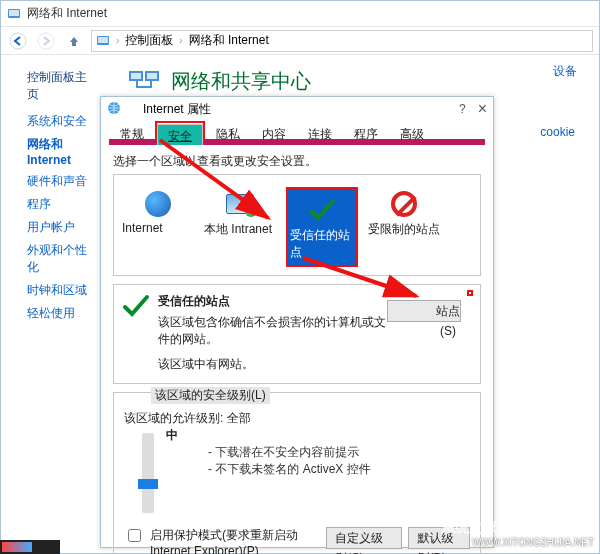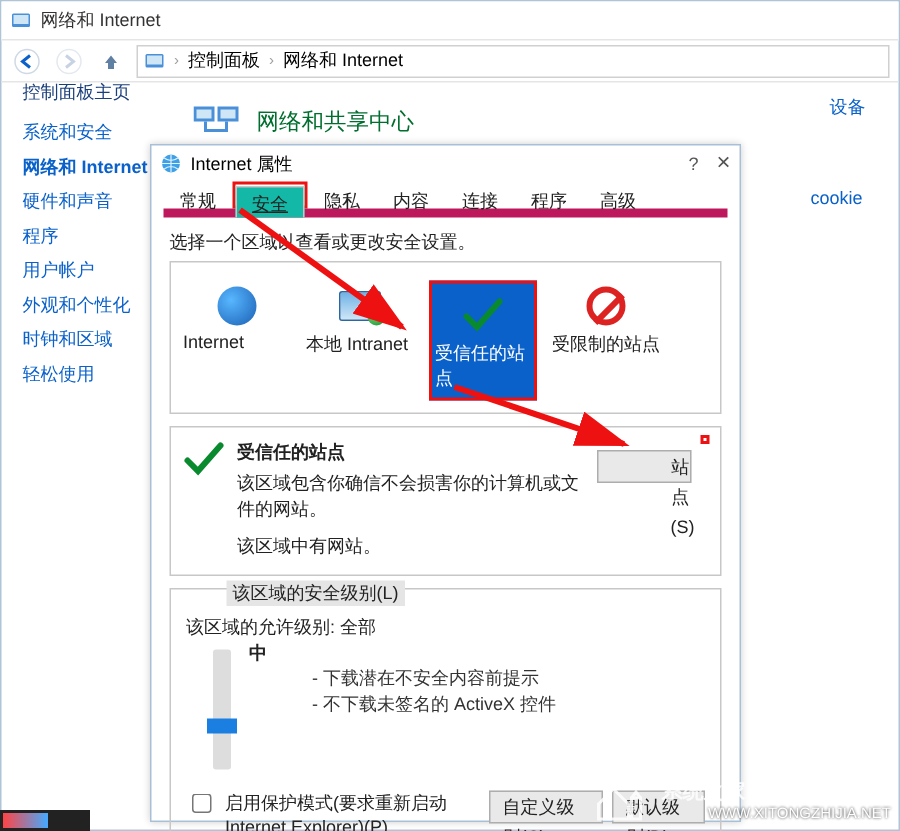--- a/index.html
+++ b/index.html
@@ -6,64 +6,64 @@
   body { margin:0; background:#fff; width:600px; height:554px; overflow:hidden; position:relative; }
   
   .win { position:absolute; left:0; top:0; width:600px; height:554px; border:1px solid #b0c4d8; background:#fff; }
   .win-title { height:26px; background:#fff; border-bottom:1px solid #e5e5e5; display:flex; align-items:center; padding:0 6px; color:#333; }
   .win-title .icon { width:14px; height:14px; margin-right:6px; display:inline-block; }
   .addr { height:28px; display:flex; align-items:center; gap:6px; padding:2px 6px; border-bottom:1px solid #e5e5e5; }
   .nav-btn { width:22px; height:22px; display:flex; align-items:center; justify-content:center; color:#9fb8d6; }
   .nav-btn.enabled { color:#0a61c9; }
   .addr-box { flex:1; display:flex; align-items:center; gap:6px; border:1px solid #d0d0d0; height:22px; background:#fff; padding:0 4px; }
   .chevron { color:#a0a0a0; font-size:10px; }
-  .sidebar { position:absolute; left:0; top:40px; width:112px; padding:8px 14px; }
+  .sidebar { position:absolute; left:0; top:56px; width:112px; padding:8px 26px; }
   .sidebar h4 { color:#1a3e7a; font-size:12px; font-weight:normal; margin:4px 0 10px; }
   .sidebar a { display:block; color:#0a61c9; text-decoration:none; margin:6px 0; font-size:12px; }
   .sidebar a.active { font-weight:bold; color:#0a61c9; }
   .content { position:absolute; left:118px; top:56px; right:0; padding:10px; }
   .content-head { display:flex; align-items:center; gap:8px; }
-  .content-title { color:#006e2e; font-size:15px; }
+  .content-title { color:#006e2e; font-size:20px; }
   .linklet2 { position:absolute; right:24px; top:68px; color:#0a61c9; }
   
   .dialog { position:absolute; left:100px; top:96px; width:394px; height:452px; border:1px solid #a8c0d7; background:#fff; box-shadow:0 0 5px rgba(0,0,0,.2); }
   .dlg-title { height:24px; display:flex; align-items:center; padding:0 6px; justify-content:space-between; }
-  .dlg-title-left { display:flex; align-items:center; gap:6px; }
+  .dlg-title-left { display:flex; gap:22px; }
   .dlg-ctrl { display:flex; align-items:center; gap:12px; color:#555; }
   .tabs { display:flex; border-bottom:6px solid #be185d; margin:0 8px; height:24px; }
   .tab { padding:3px 10px 0; border:1px solid transparent; border-bottom:none; color:#222; position:relative; top:1px; cursor:default; }
   .tab.active { border-color:#c7c7c7; background:#14b8a6;text-decoration:underline; }
   .tab-frame-red { border:2px solid #e11; padding:0; }
   .panel { padding:8px 12px; color:#222; }
   .zones { border:1px solid #c7c7c7; padding:12px 8px 8px; display:flex; gap:10px; margin-top:4px; position:relative; }
   .zone { width:72px; text-align:left; font-size:11px; }
   .zone .icobox { height:34px; display:flex; align-items:center; justify-content:center; }
   .zone-sel { background:#0a61c9; color:#fff; padding:4px 2px; border:2px solid #e11; }
   .forbidden { width:26px; height:26px; border-radius:50%; border:4px solid #d22; position:relative; }
   .forbidden::after { content:""; position:absolute; left:-2px; top:9px; width:26px; height:4px; background:#d22; transform:rotate(-45deg); }
   .globe { width:26px; height:26px; border-radius:50%; background:radial-gradient(circle at 9px 9px,#58b7ff,#1a5fb4); }
   .monitor { width:28px; height:20px; background:linear-gradient(#6fb2e6,#cfe6f7); border:1px solid #2c67a0; border-radius:2px; position:relative; }
   .monitor .globe2 { position:absolute; right:-4px; bottom:-4px; width:12px; height:12px; border-radius:50%; background:radial-gradient(circle at 4px 4px,#6fe07e,#188a2b); }
   .trusted-box { border:1px solid #c7c7c7; margin-top:8px; padding:8px 10px 10px 44px; position:relative; }
   .trusted-box .bigcheck { position:absolute; left:8px; top:8px; width:28px; height:28px; }
-  .sites-btn { position:absolute; right:10px; top:8px; width:63px; height:22px; border:1px solid #adadad; background:#e9e9e9; text-align:center; line-height:20px;padding-left:48px; }
+  .sites-btn { position:absolute; right:10px; top:8px; width:74px; height:22px; border:1px solid #adadad; background:#e9e9e9; text-align:center; line-height:20px;padding-left:48px; }
   .sites-btn-frame { border:2px solid #e11; padding:1px; position:absolute; right:7px; top:5px; }
   .sec-level { border:1px solid #c7c7c7; margin-top:8px; padding:8px 10px 8px; }
   .slider { width:12px; height:80px; background:#ddd; margin:6px 0 6px 18px; position:relative; border-radius:2px; }
   .slider-thumb { position:absolute; left:-4px; top:46px; width:20px; height:10px; background:#1a7fe0; }
   .bullets { margin-left:42px; color:#333; }
   .bullets div::before { content:"- "; }
   .sec-level-head { display:flex; gap:12px; align-items:flex-start; }
   .protected { margin-top:8px; display:flex; align-items:flex-start; gap:6px; }
   .protected input { margin-top:2px; }
   .winbtn { border:1px solid #adadad; background:#e9e9e9; height:22px; padding:0 8px; line-height:20px; }
   
   .arrow-svg { position:absolute; pointer-events:none; }
   
-  .wm { position:absolute; right:6px; bottom:6px; display:flex; align-items:center; gap:6px; color:#fff; opacity:.85; }
+  .wm { position:absolute; right:6px; bottom:6px; display:flex; align-items:center; gap:6px; color:#fff; opacity:.85;flex-direction:column; }
   .wm-logo { width:38px; height:30px; }
   .wm-txt { font-family:Arial; font-size:10px; text-shadow:0 0 2px #000;padding-left:31px; }
   .wm-zh { font-size:14px; font-weight:bold; }
   .taskbar { position:absolute; left:0; bottom:0; height:14px; width:60px; background:#222; }
   .taskbar .mini { width:30px; height:10px; margin:2px; background:linear-gradient(90deg,#f44,#4af); float:left; }
   svg { display:block; }
   .setlink { position:absolute; right:22px; top:6px; color:#0a61c9; }
 </style>
 </head>
 <body>

